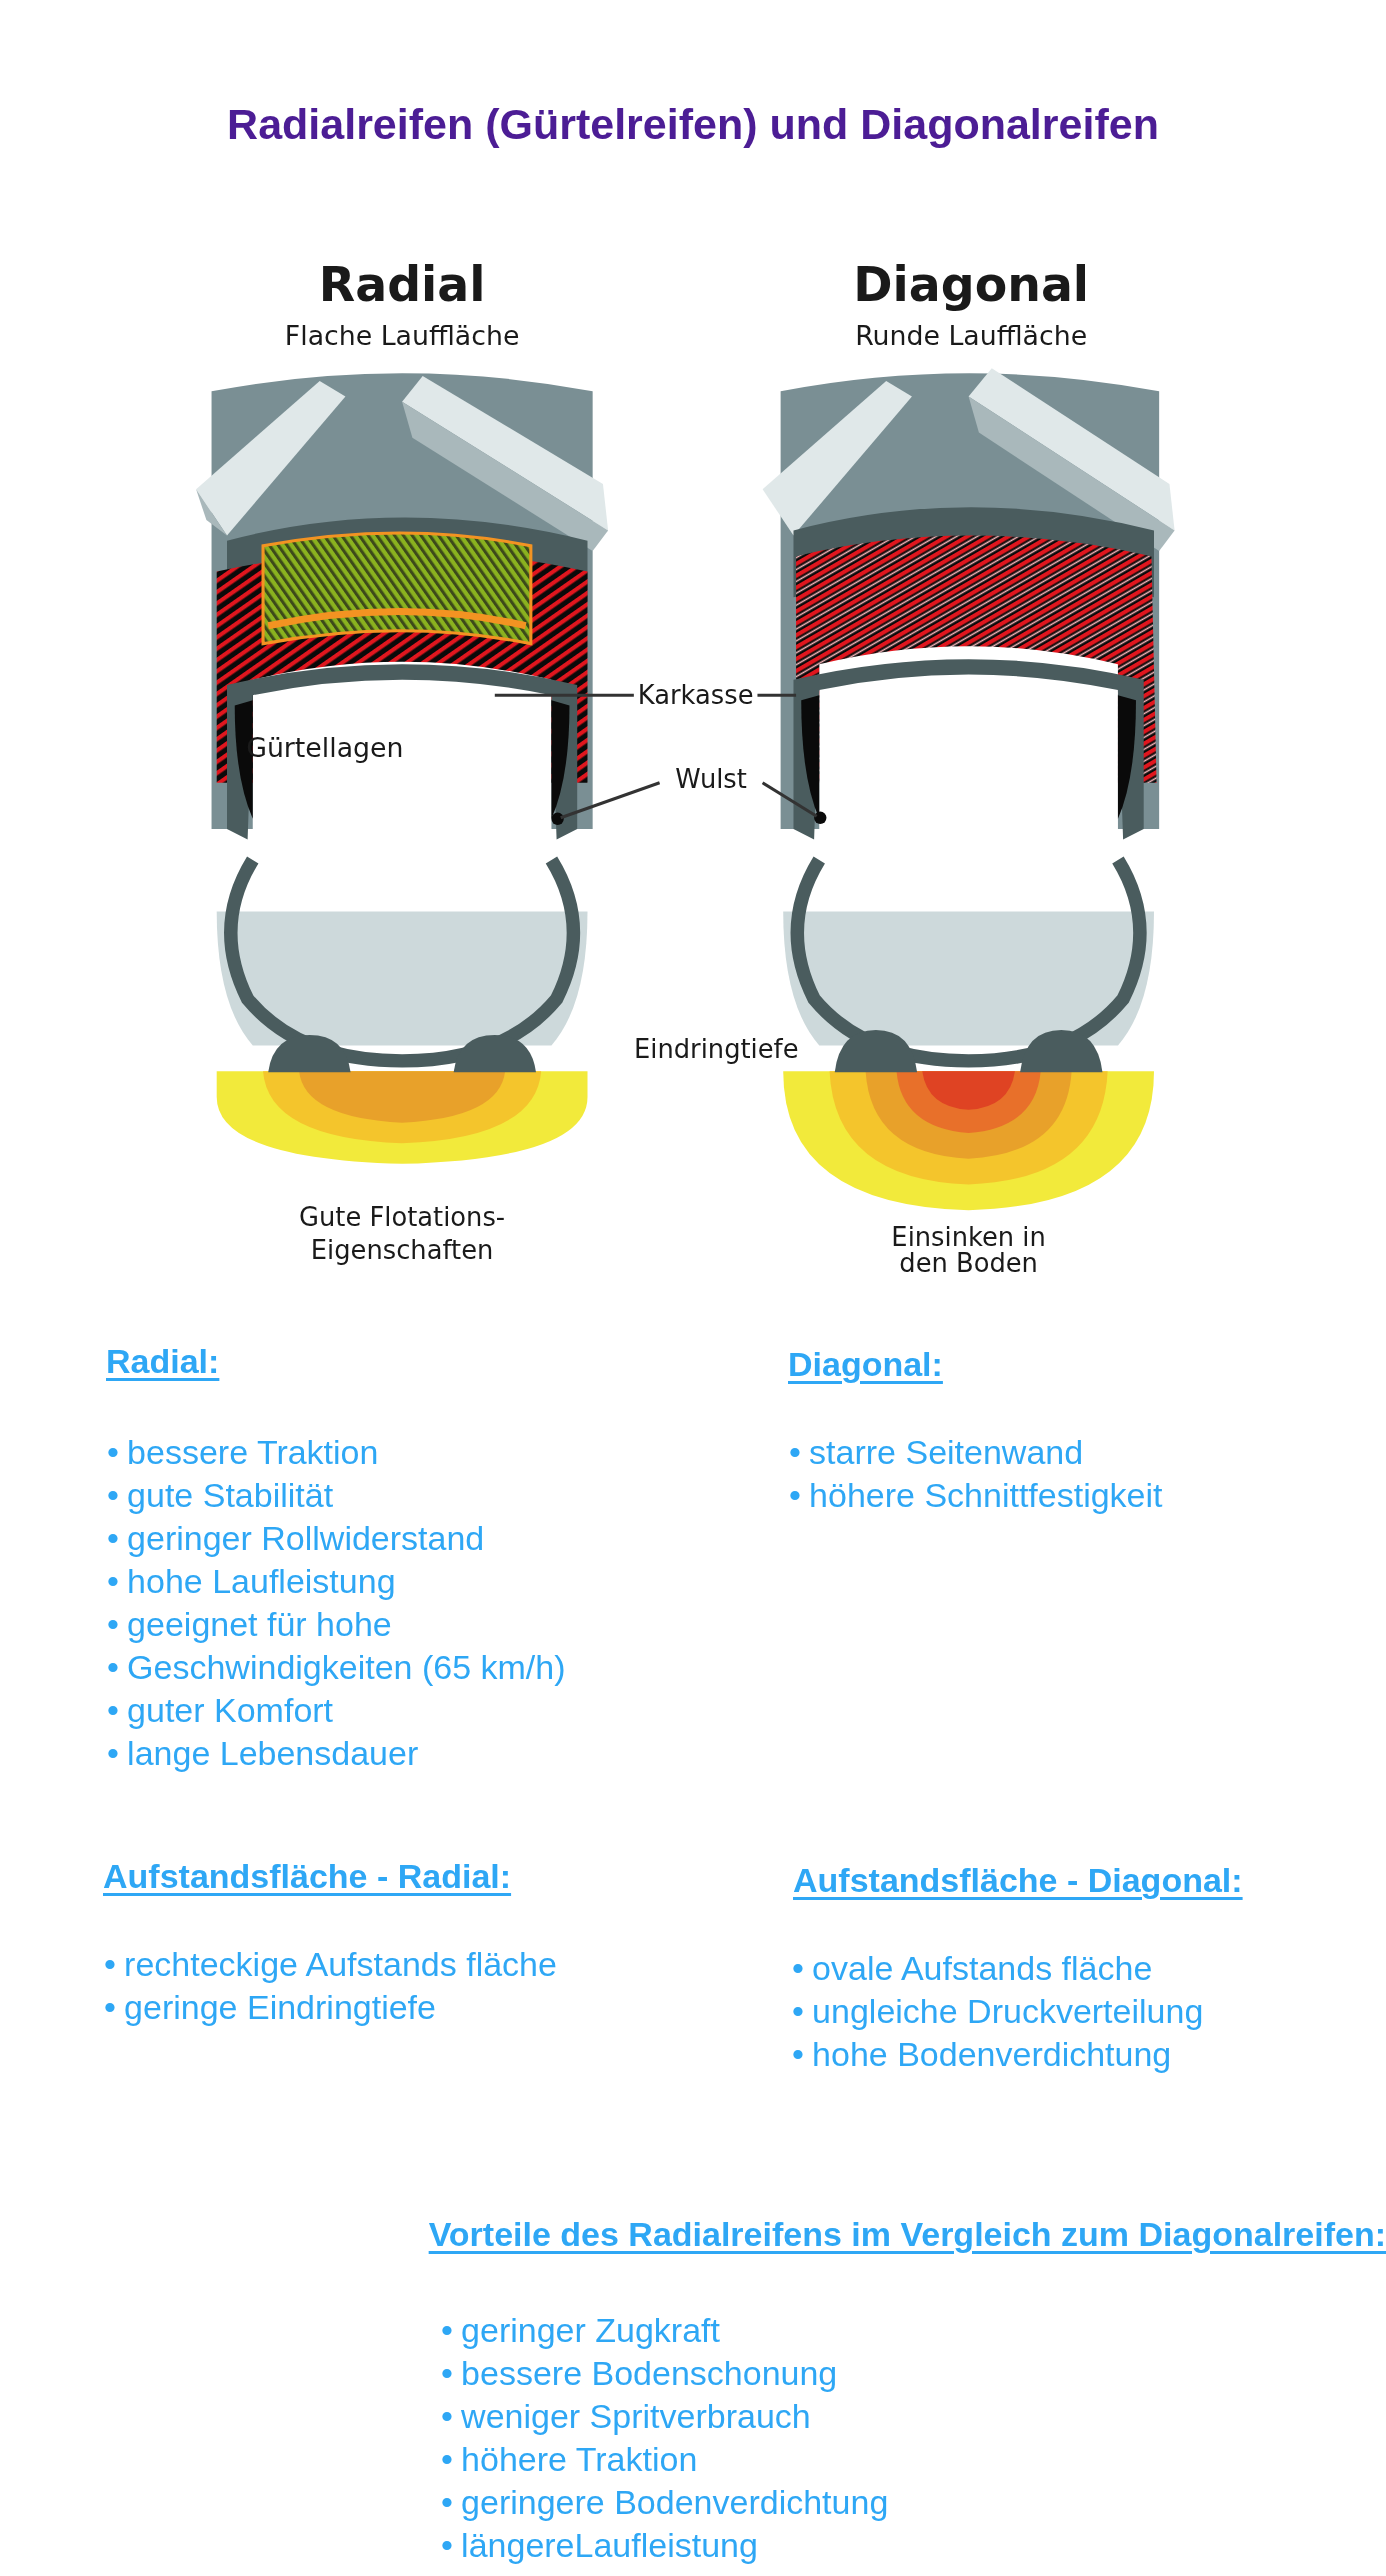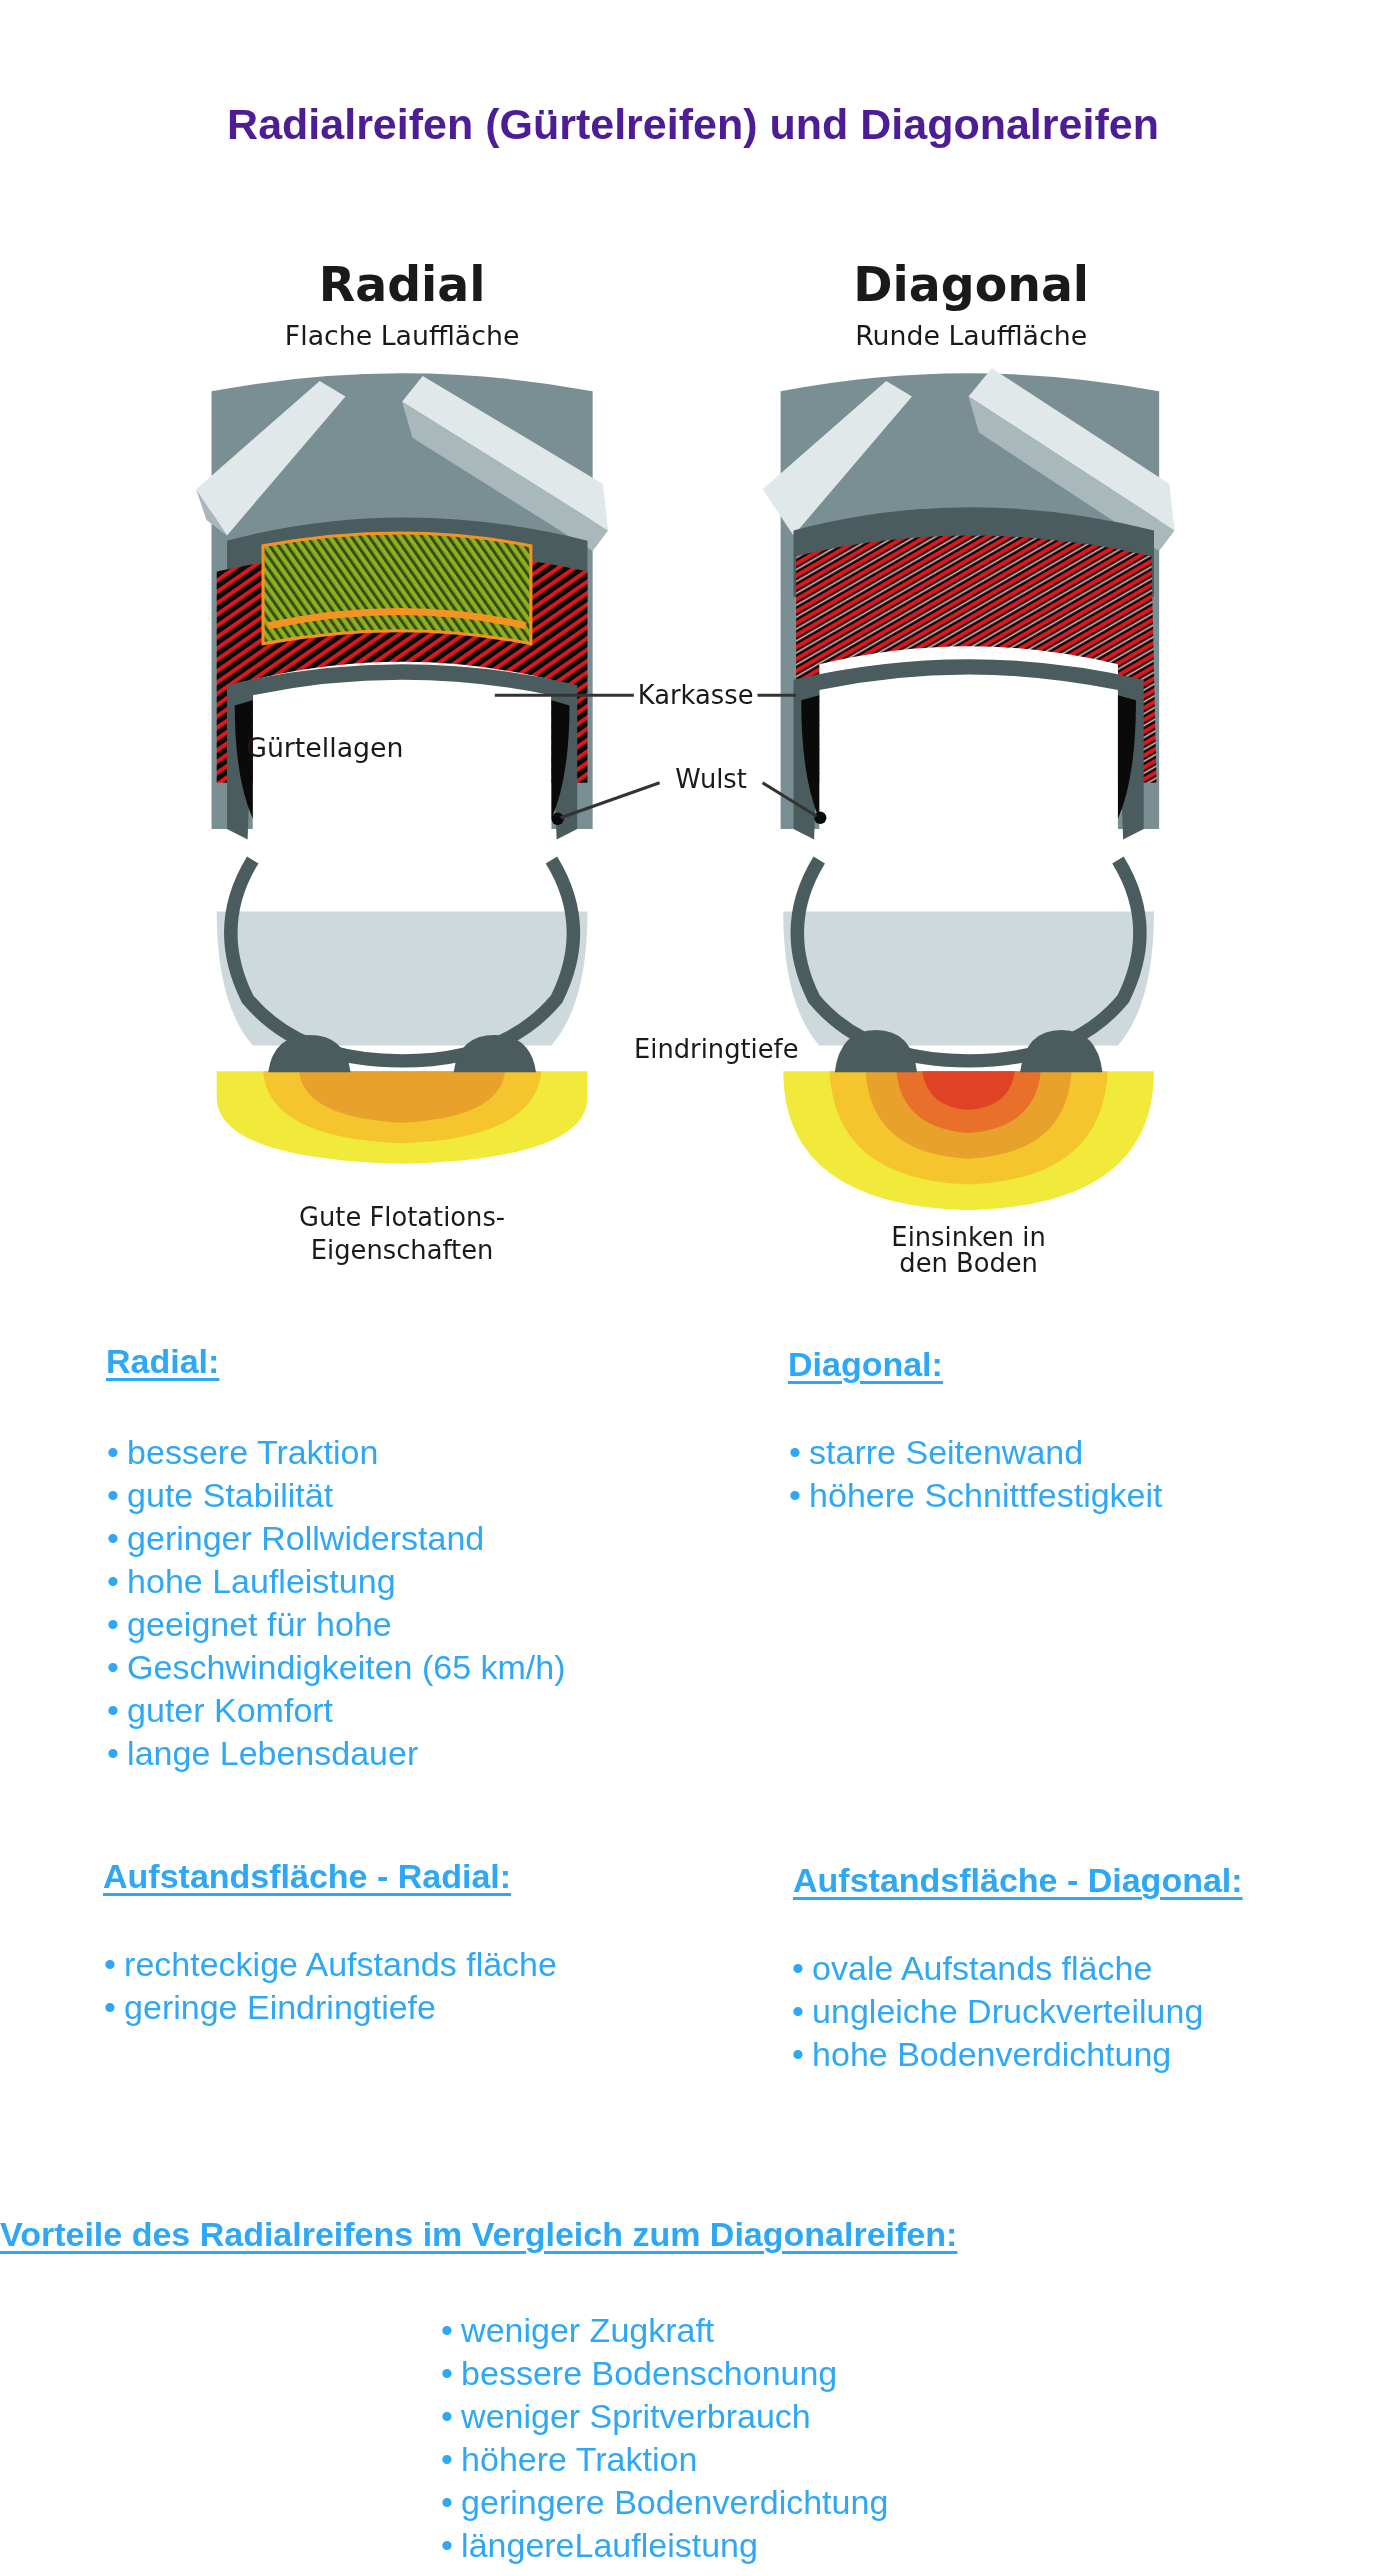--- a/index.html
+++ b/index.html
@@ -134,23 +134,23 @@
   <li>geringe Eindringtiefe</li>
 </ul>
 
 <div class="abs h2" style="left:793px;top:1861px;">Aufstandsfläche - Diagonal:</div>
 <ul class="abs list" style="left:791px;top:1946px;">
   <li>ovale Aufstands fläche</li>
   <li>ungleiche Druckverteilung</li>
   <li>hohe Bodenverdichtung</li>
 </ul>
 
-<div class="abs h2" style="left:0;width:1386px;text-align:left;top:2215px;">Vorteile des Radialreifens im Vergleich zum Diagonalreifen:</div>
+<div class="abs h2" style="left:0;width:1386px;text-align:right;top:2215px;">Vorteile des Radialreifens im Vergleich zum Diagonalreifen:</div>
 <ul class="abs list" style="left:440px;top:2308px;">
-  <li>weniger Zugkraft</li>
+  <li>geringer Zugkraft</li>
   <li>bessere Bodenschonung</li>
   <li>weniger Spritverbrauch</li>
   <li>höhere Traktion</li>
   <li>geringere Bodenverdichtung</li>
   <li>längereLaufleistung</li>
   <li>besserer Fahrkomfort</li>
 </ul>
 
 
 </body></html>

